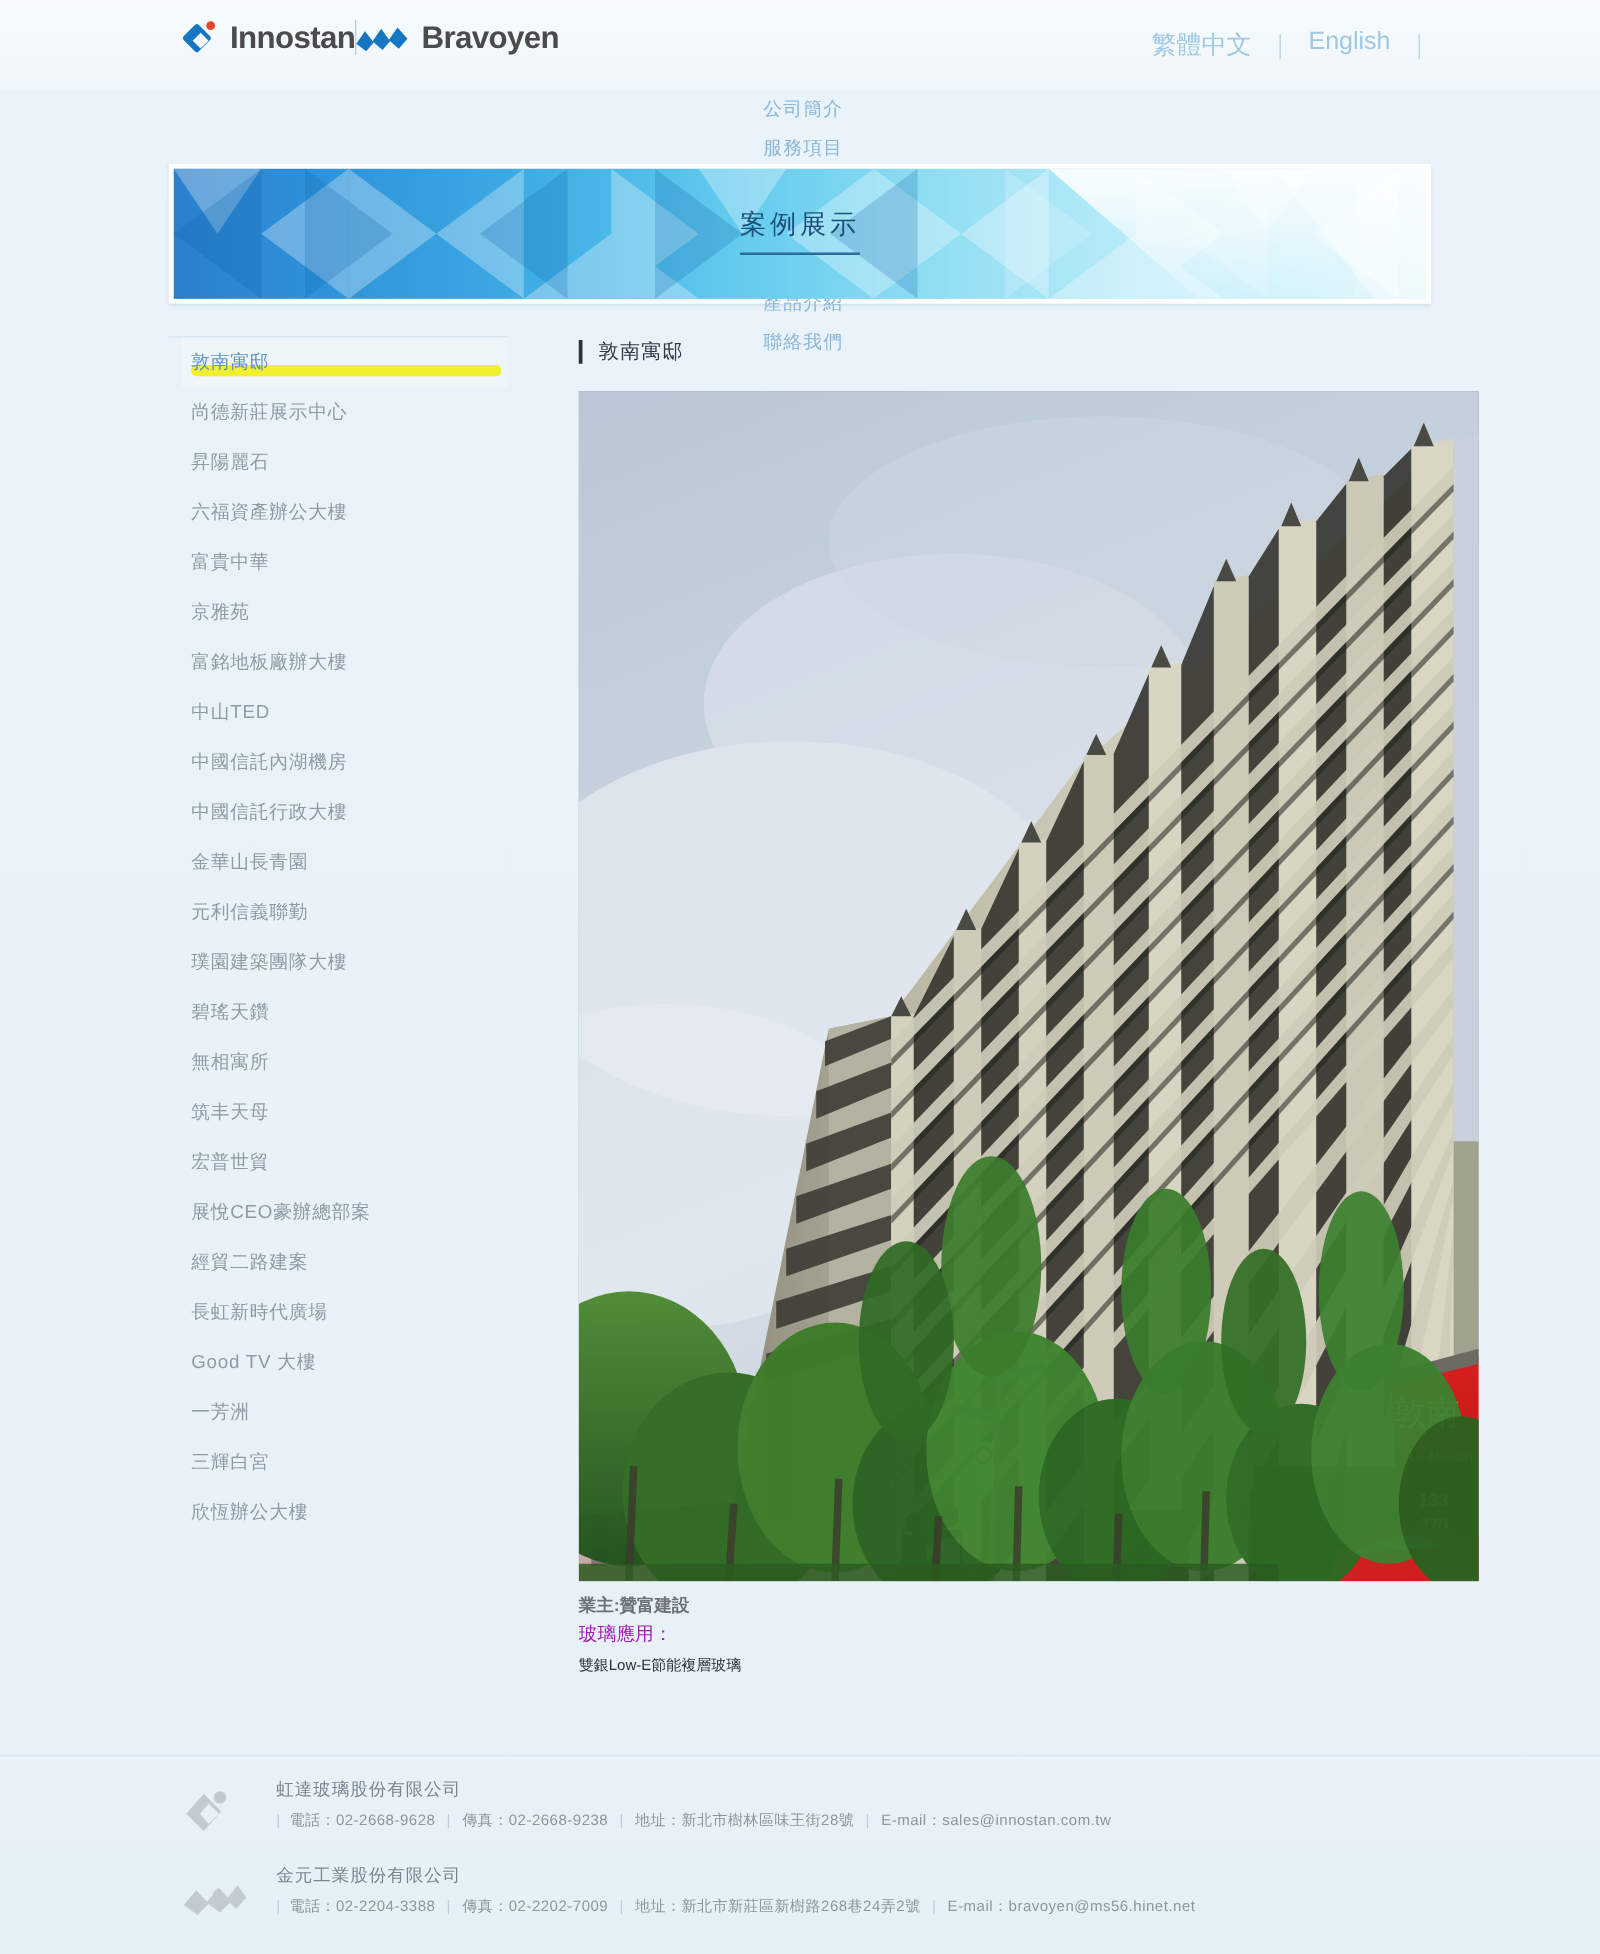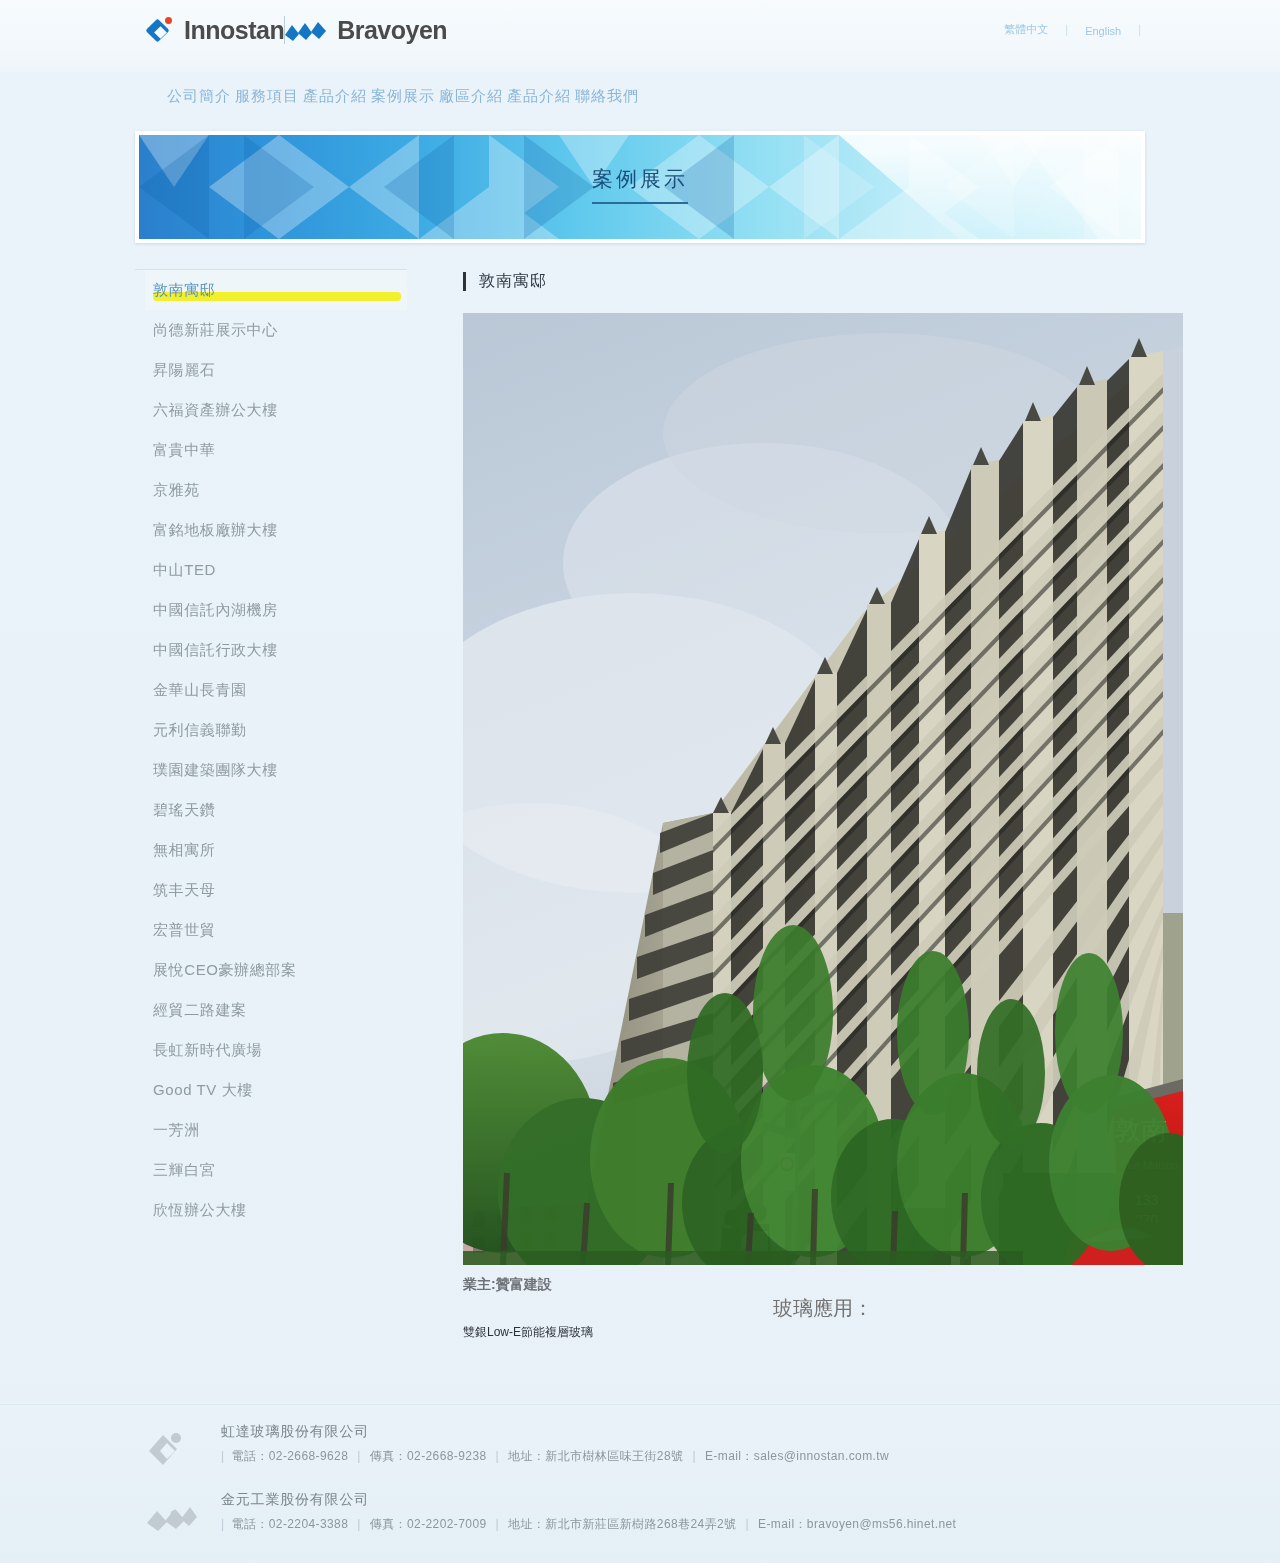--- a/index.html
+++ b/index.html
@@ -68,39 +68,41 @@
     width: 1px; height: 28px;
     background: #b9cedd;
   }
   .logo-b { display: flex; align-items: center; gap: 8px; }
   .logo-b-mark { width: 44px; height: 24px; }
   .lang {
     position: absolute;
     right: 0px;
     top: 22px;
     display: flex;
-    align-items: flex-end;
-    font-size: 11px;
+    align-items: flex-start;
+    font-size: 20px;
     color: #a8cbe4;
   }
   .lang a {
     color: #9ec8e4;
     text-decoration: none;
     padding: 0 13px;
   }
   .lang .bar { color: #bcd8ea; }
 
   
   .nav {
     width: 1010px;
     margin: 0 auto;
     height: 48px;
     display: flex;
     align-items: center;
+    justify-content: space-between;
     padding: 0 25px 0 30px;
+    flex-direction: column;
   }
   .nav a {
     font-size: 15px;
     color: #8ab6d9;
     text-decoration: none;
     letter-spacing: 1px;
     padding: 6px 2px;
   }
 
   
@@ -212,21 +214,21 @@
     overflow: hidden;
     background: #9fa9b4;
   }
   .photo svg { display: block; width: 720px; height: 952px; }
 
   .caption {
     margin-top: 7px;
     line-height: 24px;
   }
   .caption .l1 { font-size: 14px; color: #6d7278; font-weight: bold; }
-  .caption .l2 { font-size: 20px; color: #737373; text-align: center; }
+  .caption .l2 { font-size: 15px; color: #a21caf; }
   .caption .l3 { font-size: 12px; color: #2b3138; }
 
   
   .footer {
     width: 1280px;
     margin-top: 60px;
     padding-top: 18px;
     border-top: 1px solid #dbe9f2;
     background: linear-gradient(180deg,#e9f2f8 0%, #e4eff6 100%);
     padding-bottom: 14px;

